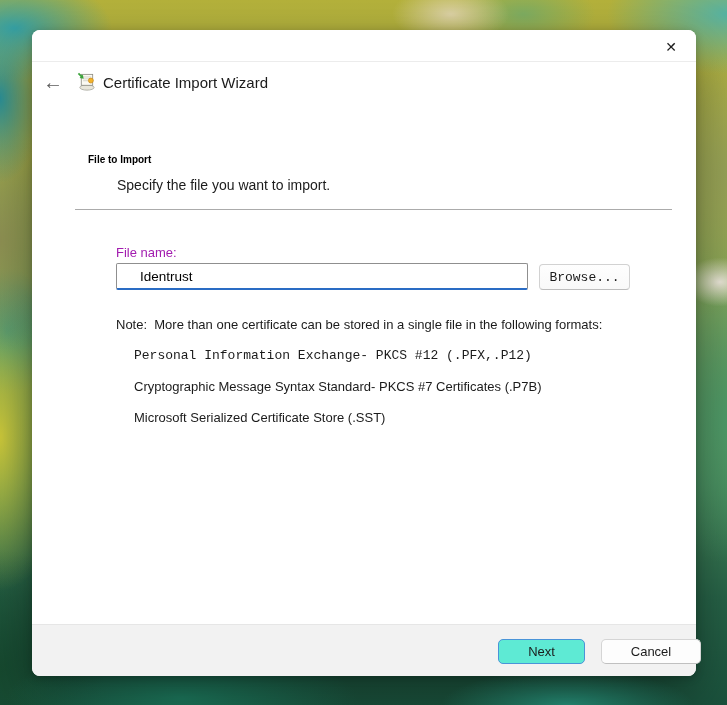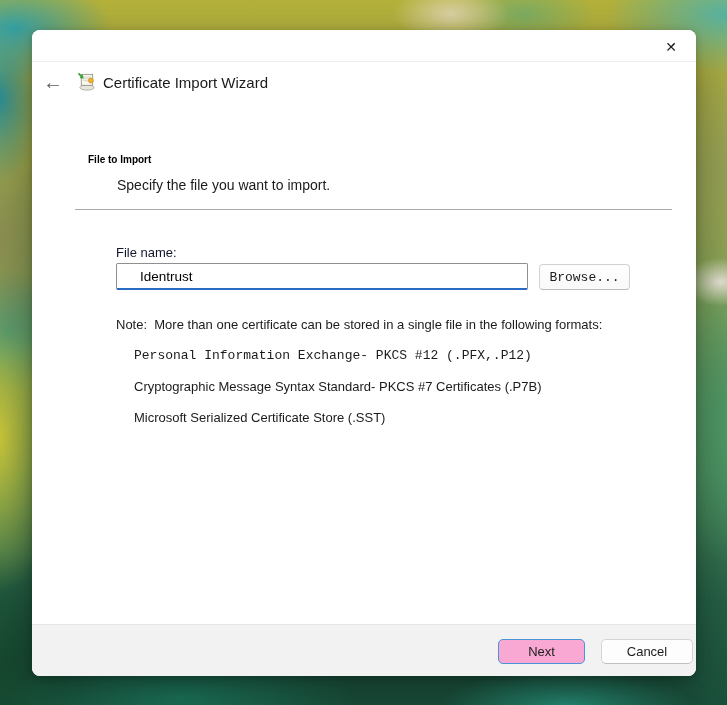--- a/index.html
+++ b/index.html
@@ -77,21 +77,21 @@
     position: absolute; left: 85px; top: 147px;
     font-size: 14px; color: #1b1b1b;
   }
   .divider {
     position: absolute; left: 43px; width: 597px; top: 179px;
     height: 1px; background: #ababab;
   }
 
   .filename-label {
     position: absolute; left: 84px; top: 215px;
-    font-size: 13px; color: #0f172a;
+    font-size: 13px; color: #a21caf;
   }
   .filename-input {
     position: absolute; left: 84px; top: 233px;
     width: 412px; height: 27px;
     border: 1px solid #8f8f8f;
     border-bottom: 2px solid #2a6cc4;
     border-radius: 2px;
     padding: 0 23px;
     font-family: "Liberation Sans", sans-serif;
     font-size: 13.5px; color: #000;
@@ -127,25 +127,25 @@
   .btn {
     position: absolute;
     height: 25px;
     border-radius: 5px;
     font-family: "Liberation Sans", sans-serif;
     font-size: 13px; color: #1b1b1b;
     cursor: pointer;
   }
   .next-btn {
     left: 466px; top: 609px; width: 87px;
-    background: #f9a8d4;
+    background: #5eead4;
     border: 1.5px solid #4a94d8;
   }
   .cancel-btn {
-    left: 569px; top: 609px; width: 92px;
+    left: 569px; top: 609px; width: 100px;
     background: #fdfdfd;
     border: 1px solid #d5d5d5; border-bottom-color: #c0c0c0;
   }
 </style>
 </head>
 <body>
 
 <div class="desktop">
   <div class="window">
 

